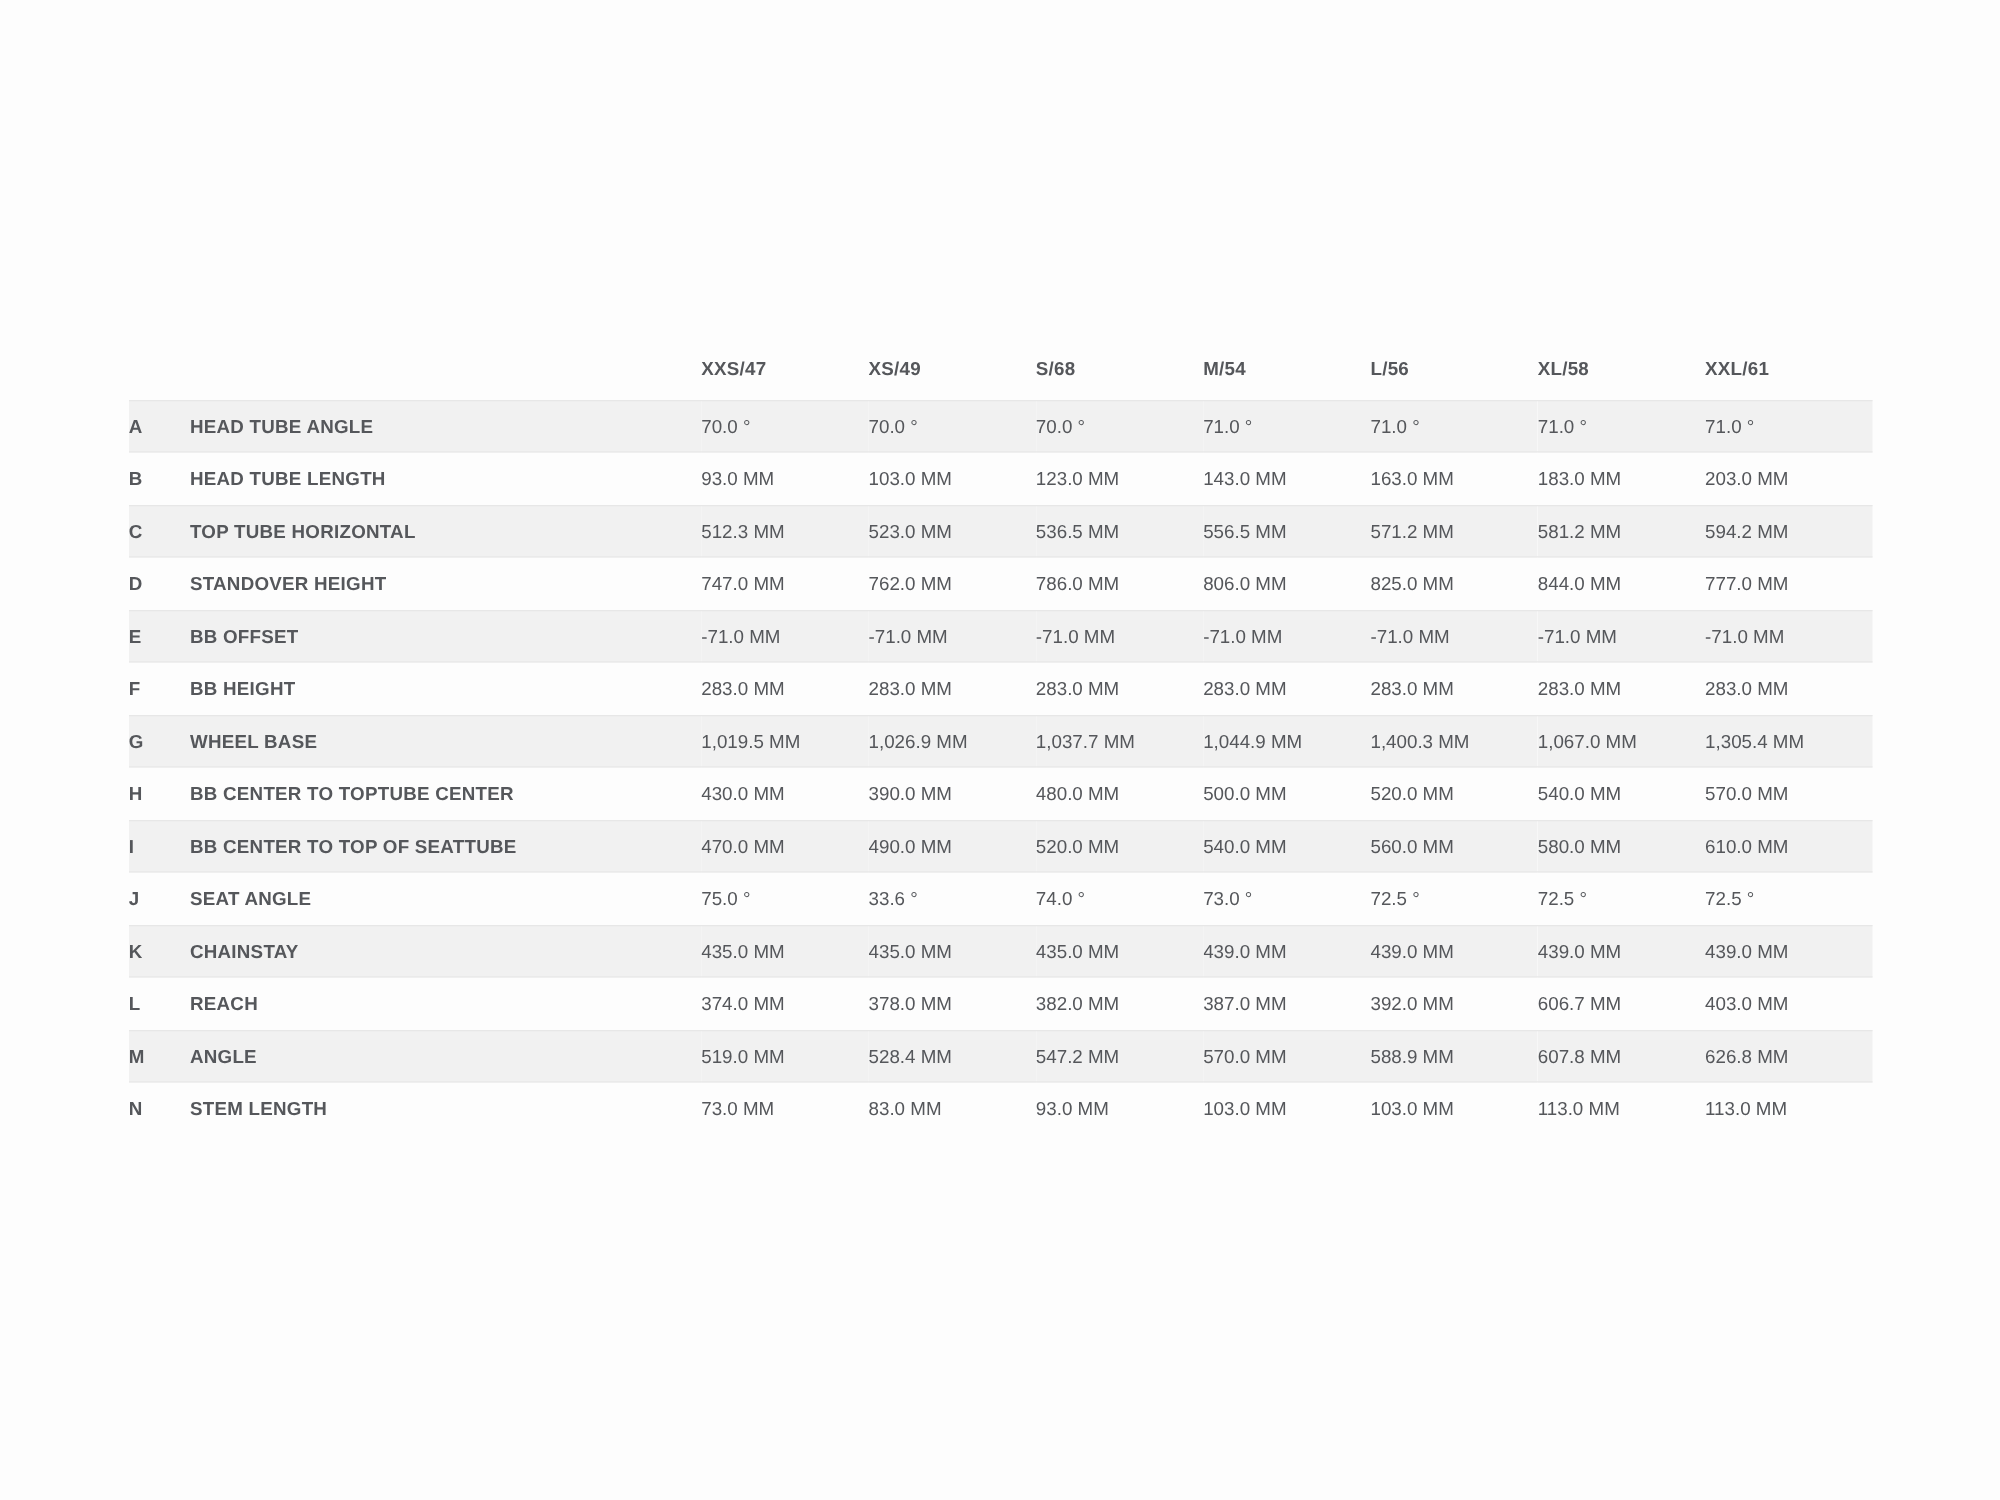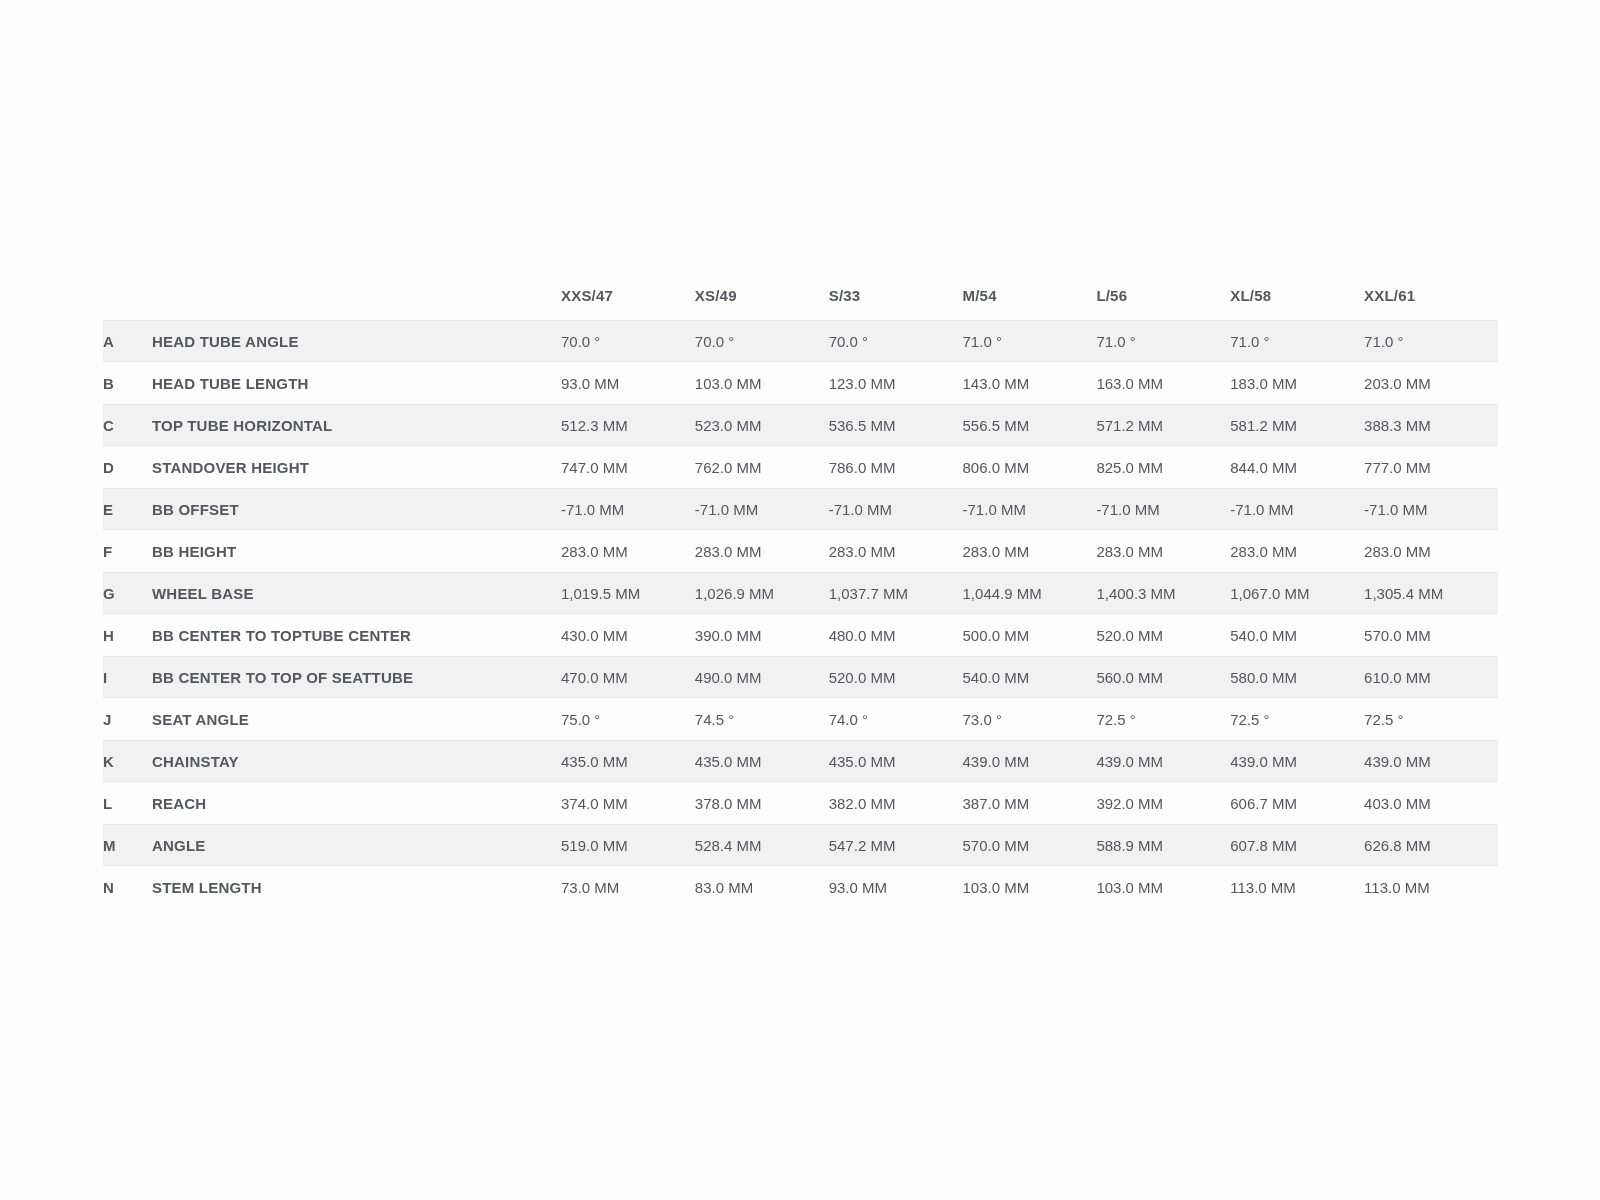--- a/index.html
+++ b/index.html
@@ -79,21 +79,21 @@
         <col>
         <col>
     </colgroup>
     <thead>
       <tr>
         <th class="cell-letter"></th>
         <th class="cell-label"></th>
 
       <th>XXS/47</th>
           <th>XS/49</th>
-          <th>S/33</th>
+          <th>S/68</th>
           <th>M/54</th>
           <th>L/56</th>
           <th>XL/58</th>
           <th>XXL/61</th>
         </tr>
     </thead>
     <tbody>
 
     <tr class="stripe">
           <td class="cell-letter">A</td>
@@ -119,21 +119,21 @@
         </tr>
         <tr class="stripe">
           <td class="cell-letter">C</td>
           <td class="cell-label">TOP TUBE HORIZONTAL</td>
           <td class="cell-value">512.3 MM</td>
           <td class="cell-value">523.0 MM</td>
           <td class="cell-value">536.5 MM</td>
           <td class="cell-value">556.5 MM</td>
           <td class="cell-value">571.2 MM</td>
           <td class="cell-value">581.2 MM</td>
-          <td class="cell-value">388.3 MM</td>
+          <td class="cell-value">594.2 MM</td>
         </tr>
         <tr>
           <td class="cell-letter">D</td>
           <td class="cell-label">STANDOVER HEIGHT</td>
           <td class="cell-value">747.0 MM</td>
           <td class="cell-value">762.0 MM</td>
           <td class="cell-value">786.0 MM</td>
           <td class="cell-value">806.0 MM</td>
           <td class="cell-value">825.0 MM</td>
           <td class="cell-value">844.0 MM</td>
@@ -191,21 +191,21 @@
           <td class="cell-value">520.0 MM</td>
           <td class="cell-value">540.0 MM</td>
           <td class="cell-value">560.0 MM</td>
           <td class="cell-value">580.0 MM</td>
           <td class="cell-value">610.0 MM</td>
         </tr>
         <tr>
           <td class="cell-letter">J</td>
           <td class="cell-label">SEAT ANGLE</td>
           <td class="cell-value">75.0 °</td>
-          <td class="cell-value">74.5 °</td>
+          <td class="cell-value">33.6 °</td>
           <td class="cell-value">74.0 °</td>
           <td class="cell-value">73.0 °</td>
           <td class="cell-value">72.5 °</td>
           <td class="cell-value">72.5 °</td>
           <td class="cell-value">72.5 °</td>
         </tr>
         <tr class="stripe">
           <td class="cell-letter">K</td>
           <td class="cell-label">CHAINSTAY</td>
           <td class="cell-value">435.0 MM</td>

